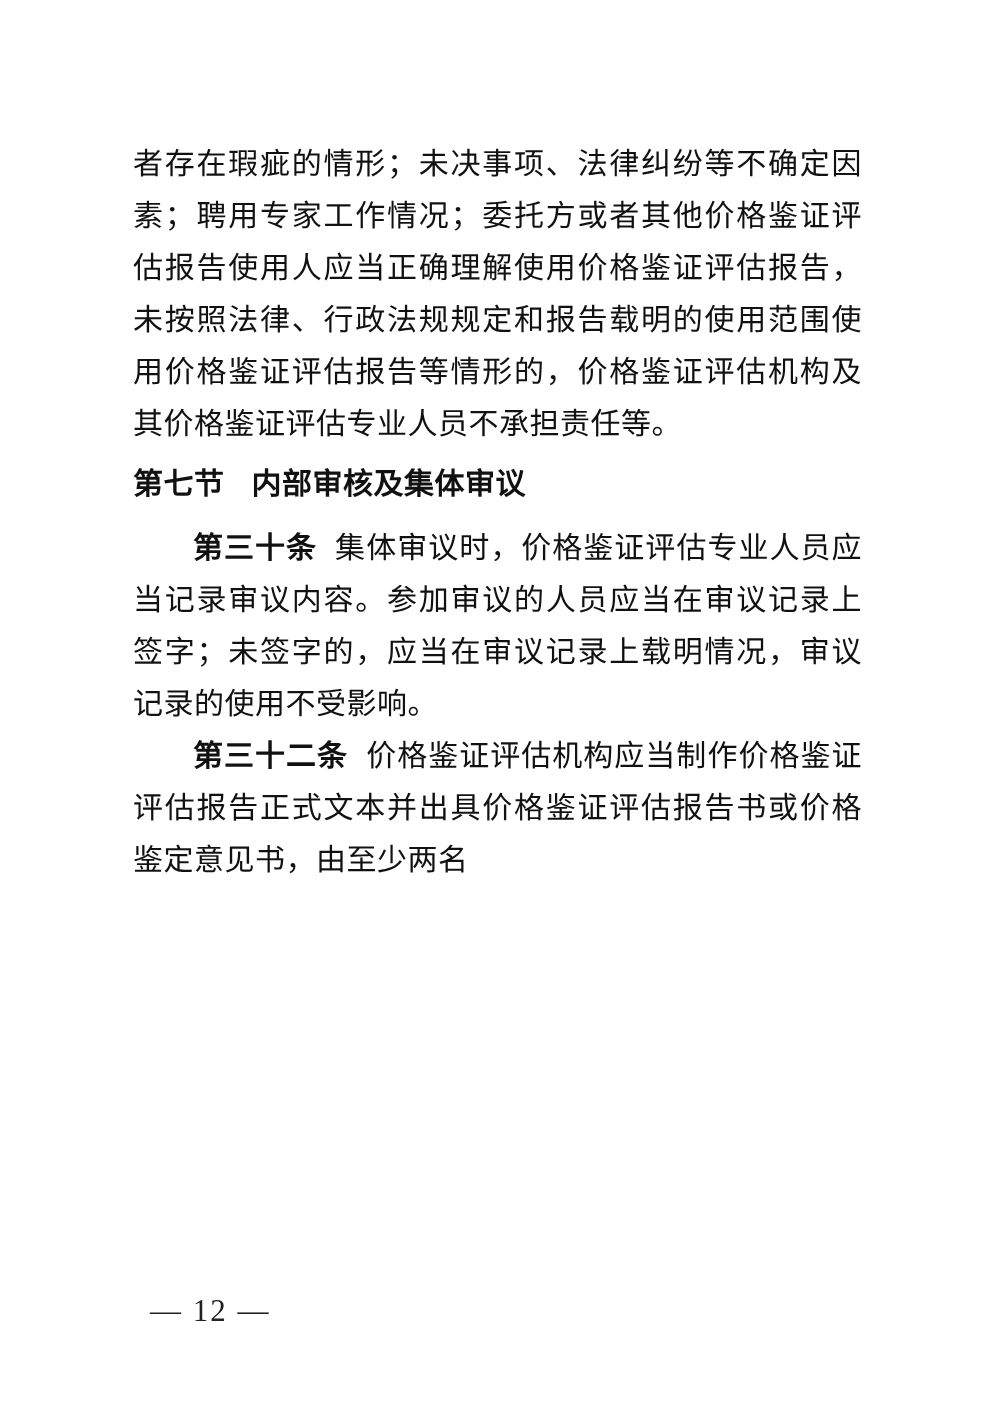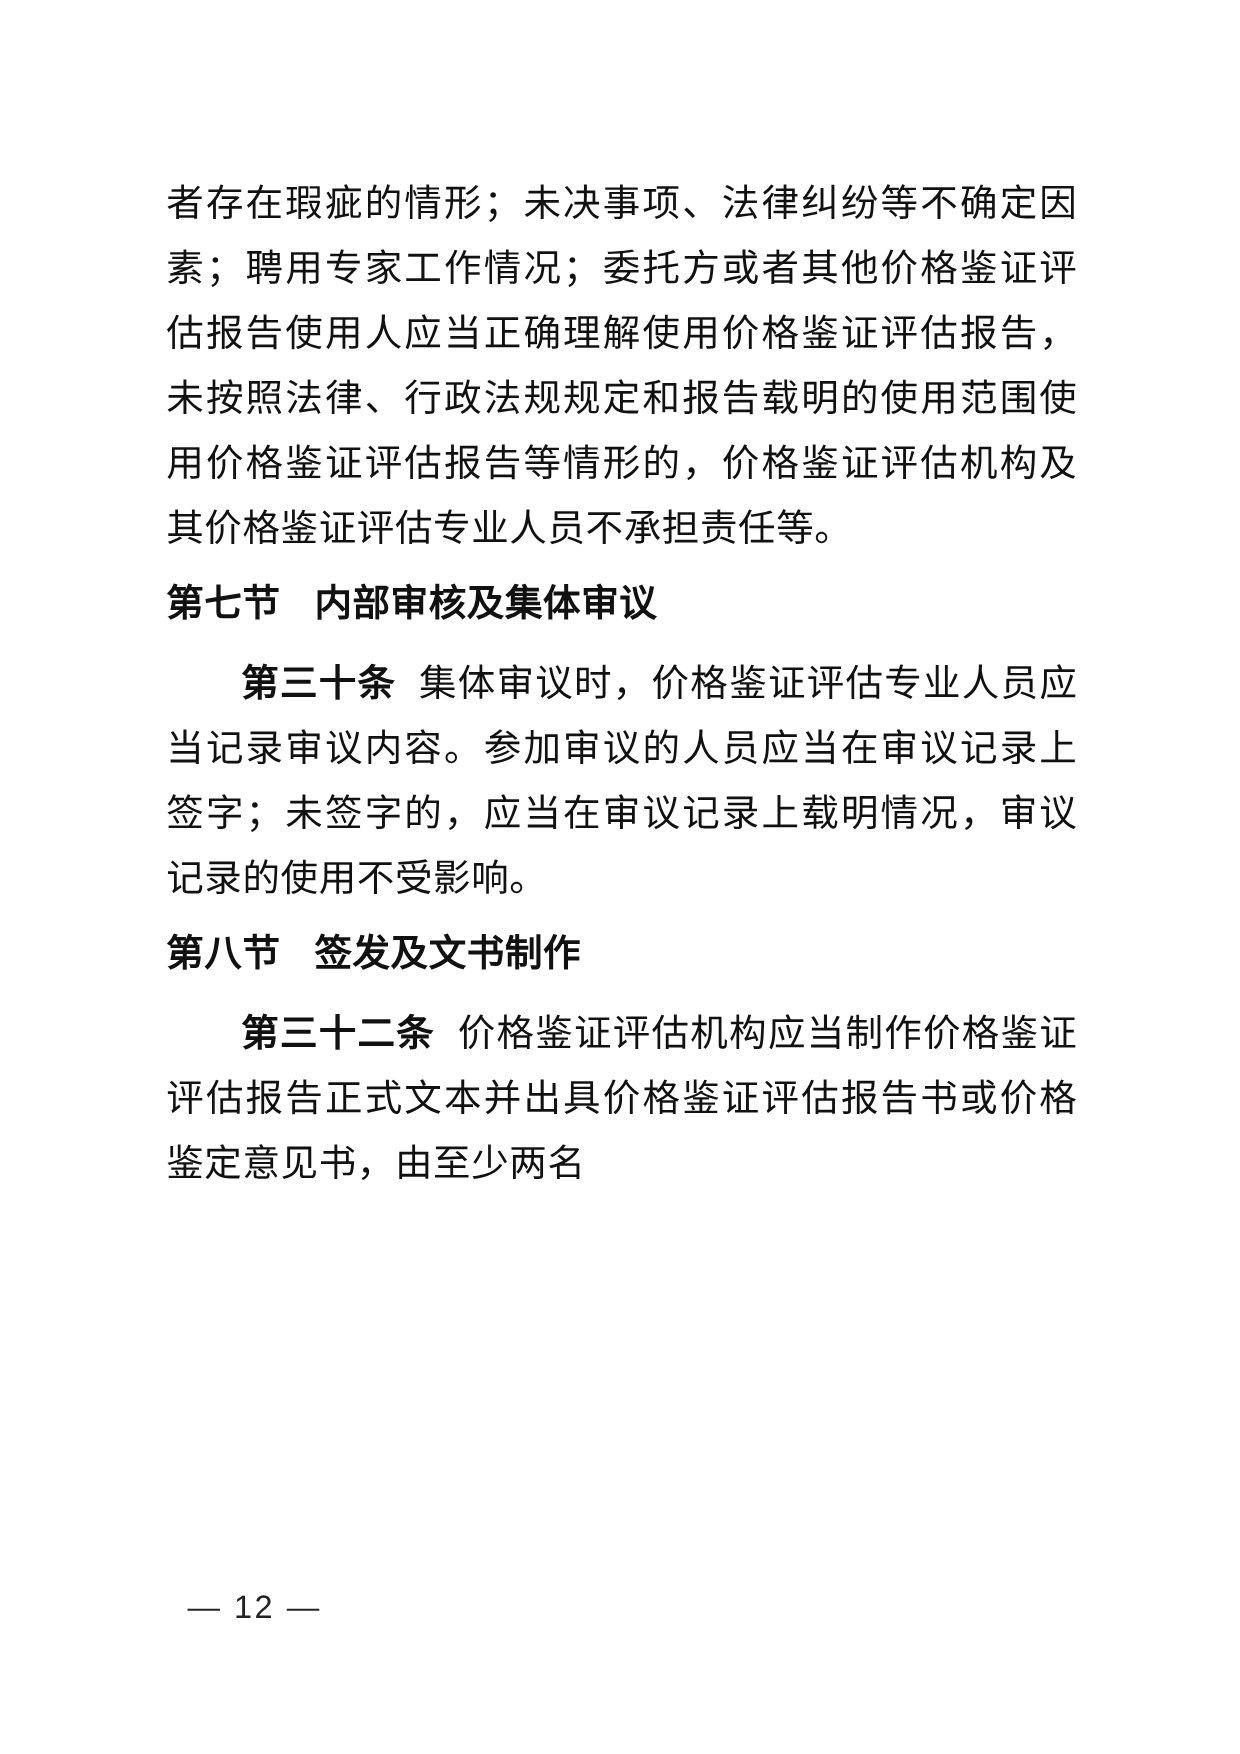--- a/index.html
+++ b/index.html
@@ -6,21 +6,21 @@
     margin: 0;
     padding: 0;
     background: #ffffff;
   }
   .page {
     position: relative;
     width: 992px;
     height: 1403px;
     background: #ffffff;
     overflow: hidden;
-    font-family: Liberation Sans, sans-serif;
+    font-family: Liberation Serif, serif;
     color: #111111;
   }
   .content {
     position: absolute;
     left: 133px;
     right: 130px;
     top: 138px;
   }
   .body-text {
     margin: 0;
@@ -43,22 +43,22 @@
     line-height: 52px;
     font-weight: bold;
     letter-spacing: 0.5px;
   }
   .section-heading .heading-label {
     margin-right: 0.9em;
   }
   .page-footer {
     position: absolute;
     left: 150px;
-    top: 1268px;
-    font-size: 26px;
+    top: 1294px;
+    font-size: 31px;
     line-height: 34px;
     color: #222222;
     letter-spacing: 2px;
   }
 </style>
 </head>
 <body>
 
 <div class="page">
   <main class="content">
@@ -68,23 +68,20 @@
     <h2 class="section-heading">
       <span class="heading-label">第七节</span><span>内部审核及集体审议</span>
     </h2>
 
 
 
     <p class="body-text article">
       <span class="article-label">第三十条</span><span>集体审议时，价格鉴证评估专业人员应当记录审议内容。参加审议的人员应当在审议记录上签字；未签字的，应当在审议记录上载明情况，审议记录的使用不受影响。</span>
     </p>
 
-    <h2 class="section-heading">
-      <span class="heading-label">第八节</span><span>签发及文书制作</span>
-    </h2>
 
 
     <p class="body-text article">
       <span class="article-label">第三十二条</span><span>价格鉴证评估机构应当制作价格鉴证评估报告正式文本并出具价格鉴证评估报告书或价格鉴定意见书，由至少两名</span>
     </p>
 
   </main>
 
   <div class="page-footer">
     <span>— 12 —</span>

